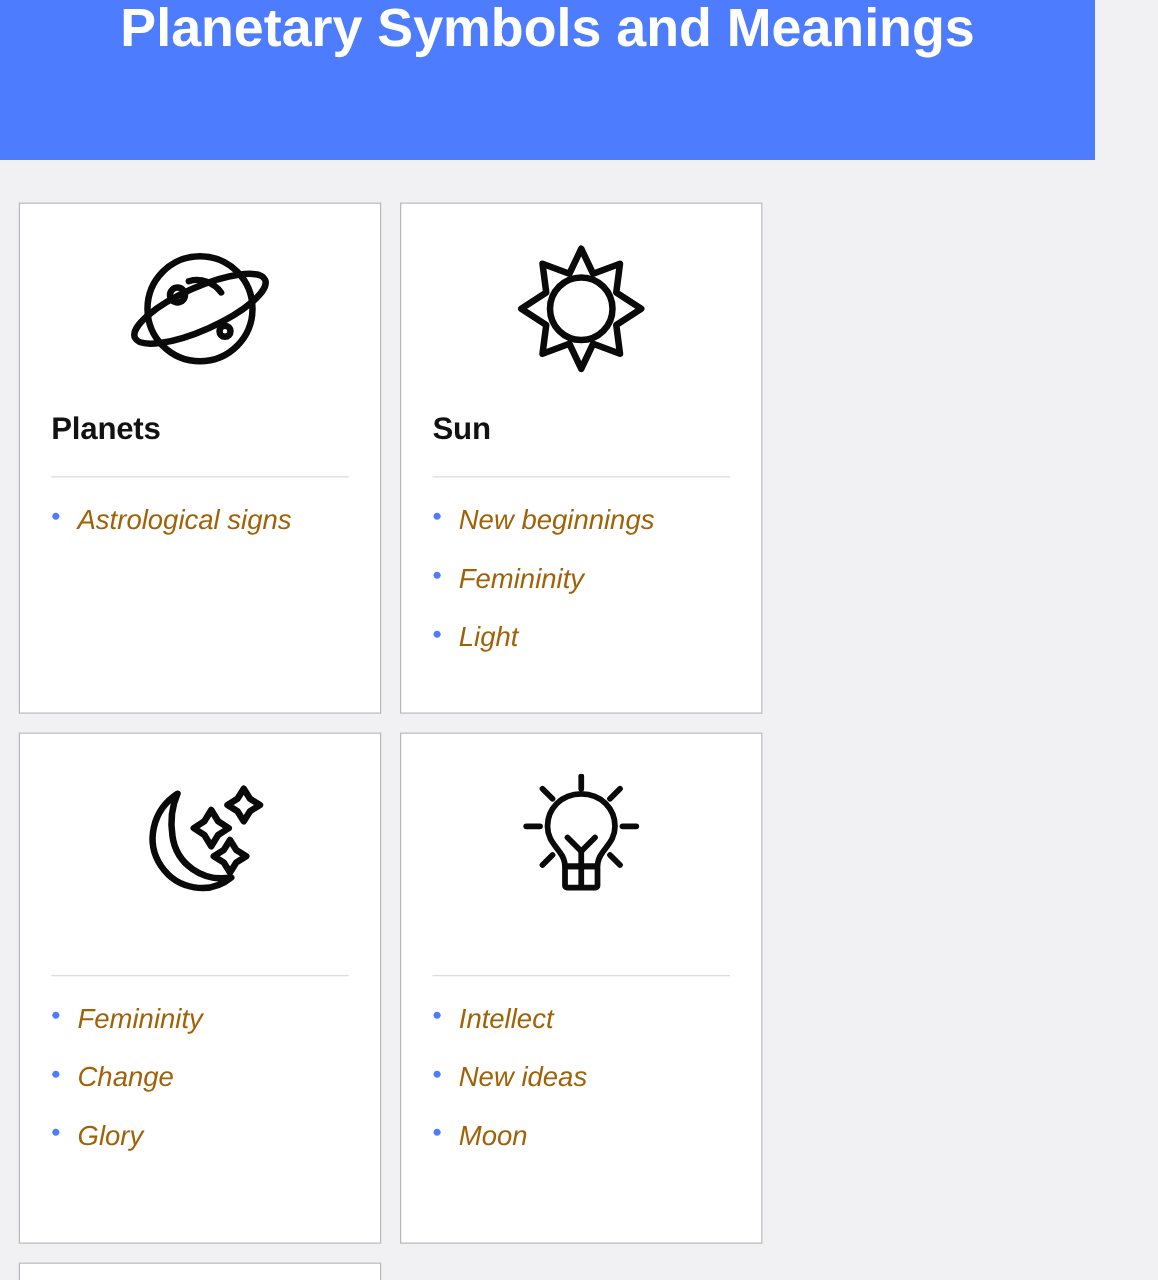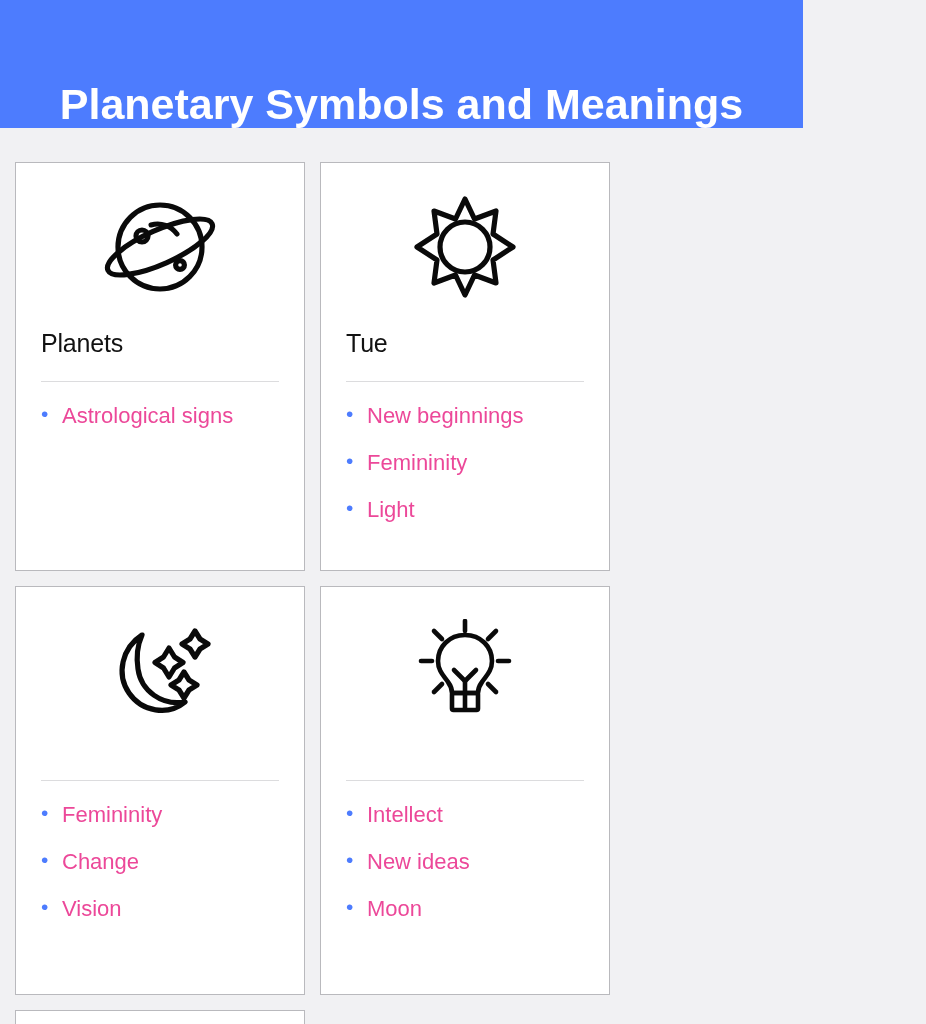--- a/index.html
+++ b/index.html
@@ -17,25 +17,25 @@
   .page {
     position: relative;
     width: 926px;
     height: 1024px;
     background: #f1f1f3;
     box-sizing: border-box;
   }
 
   
   .header {
-    width: 803px;
+    width: 876px;
     height: 128px;
     background: #4d7cfe;
     display: flex;
-    align-items: flex-end;
+    align-items: flex-start;
     justify-content: center;
     box-sizing: border-box;
   }
   .header-title {
     color: #ffffff;
     font-size: 43px;
     font-weight: bold;
     letter-spacing: 0px;
     line-height: 1.1;
     text-align: center;
@@ -68,21 +68,21 @@
     align-items: center;
     justify-content: center;
     flex: 0 0 auto;
   }
   .icon-wrap svg {
     display: block;
   }
 
   .card-title {
     font-size: 25px;
-    font-weight: normal;
+    font-weight: bold;
     color: #121212;
     margin: 0 0 0 0;
     line-height: 1;
     letter-spacing: -0.2px;
   }
 
   .divider {
     height: 1px;
     background: #dcdcde;
     margin: 25px 0 0 0;
@@ -105,21 +105,22 @@
   .bullet-dot {
     color: #4d7cfe;
     font-size: 21px;
     line-height: 1;
     width: 21px;
     flex: 0 0 21px;
     margin-top: -1px;
   }
   .bullet-text {
     font-size: 22px;
-    color: #ec4899;
+    font-style: italic;
+    color: #a16207;
     line-height: 1.05;
   }
 </style>
 </head>
 <body>
 
 <div class="page">
 
   <div class="header">
     <div class="header-title">Planetary Symbols and Meanings</div>
@@ -147,21 +148,21 @@
       </ul>
     </div>
 
     <div class="card">
       <div class="icon-wrap">
         <svg width="104" height="104" viewBox="0 0 104 104" fill="none" stroke="#0a0a0a" stroke-width="5.2" stroke-linecap="round" stroke-linejoin="round">
           <path d="M52 4 L61.5 24 L83 16 L80 39 L100 52 L80 65 L83 88 L61.5 80 L52 100 L42.5 80 L21 88 L24 65 L4 52 L24 39 L21 16 L42.5 24 Z"></path>
           <circle cx="52" cy="52" r="25"></circle>
         </svg>
       </div>
-      <div class="card-title">Tue</div>
+      <div class="card-title">Sun</div>
       <div class="divider"></div>
       <ul class="bullets">
         <li>
           <span class="bullet-dot">•</span>
           <span class="bullet-text">New beginnings</span>
         </li>
         <li>
           <span class="bullet-dot">•</span>
           <span class="bullet-text">Femininity</span>
         </li>
@@ -186,21 +187,21 @@
         <li>
           <span class="bullet-dot">•</span>
           <span class="bullet-text">Femininity</span>
         </li>
         <li>
           <span class="bullet-dot">•</span>
           <span class="bullet-text">Change</span>
         </li>
         <li>
           <span class="bullet-dot">•</span>
-          <span class="bullet-text">Vision</span>
+          <span class="bullet-text">Glory</span>
         </li>
       </ul>
     </div>
 
     <div class="card">
       <div class="icon-wrap">
         <svg width="104" height="104" viewBox="0 0 104 104" fill="none" stroke="#0a0a0a" stroke-width="4.6" stroke-linecap="round" stroke-linejoin="round">
           <path d="M52 16 C36 16 25 28 25 42 C25 52 31 57 35 63 C38 67 39 70 39 74 L65 74 C65 70 66 67 69 63 C73 57 79 52 79 42 C79 28 68 16 52 16 Z"></path>
           <rect x="39" y="74" width="26" height="17" rx="1.5"></rect>
           <path d="M52 90 L52 74"></path>

